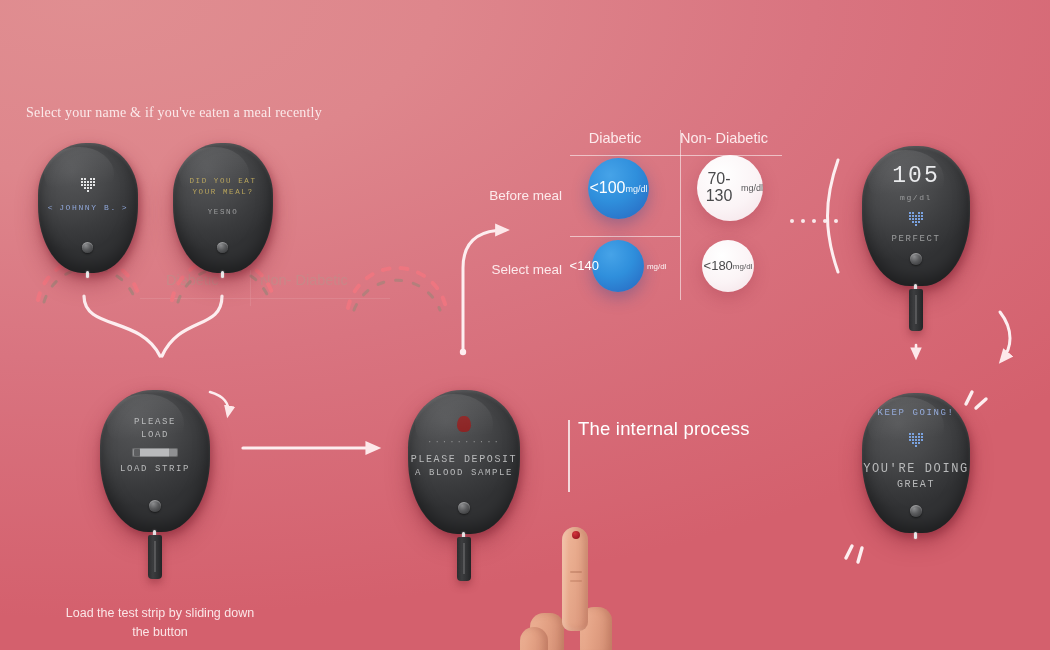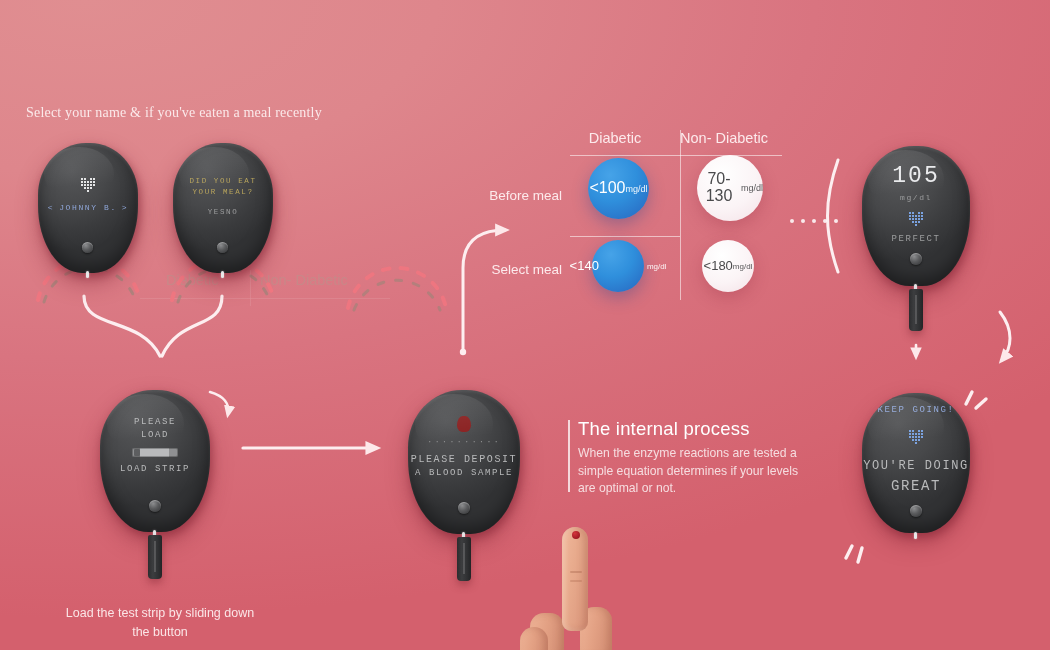--- a/index.html
+++ b/index.html
@@ -424,31 +424,30 @@
                 <rect x="11" y="8" width="2" height="2"></rect>
               <rect x="14" y="8" width="2" height="2"></rect>
               <rect x="5" y="11" width="2" height="2"></rect>
                 <rect x="8" y="11" width="2" height="2"></rect>
               <rect x="11" y="11" width="2" height="2"></rect>
               <rect x="8" y="14" width="2" height="2"></rect>
             </g>
           </svg>
         </span>
         <div class="s-dim" style="font-size:12px;">YOU'RE DOING</div>
-        <div class="s-dim" style="font-size:14px;">GREAT</div>
+        <div class="s-dim" style="font-size:10px;">GREAT</div>
       </div>
       <div class="dev-btn" style="left:48px;top:112px;width:12px;height:12px;"></div>
     </div>
     <div class="dev-notch" style="left:52px;top:139px;height:7px;"></div>
   </div>
 
   <div class="abs proc">
     <div class="bar"></div>
     <h3>The internal process</h3>
-    <p>When the enzyme reactions are tested a simple equation determines if your levels are optimal or not.</p>
   </div>
 
   <div class="cap" style="left:65px;top:604px;width:190px;">Load the test strip by sliding down the button</div>
 
   <div class="hand">
     <div class="knuckle" style="left:10px;top:86px;width:34px;height:45px;"></div>
     <div class="knuckle" style="left:60px;top:80px;width:32px;height:50px;"></div>
     <div class="knuckle" style="left:0px;top:100px;width:28px;height:34px;"></div>
     <div class="finger"></div>
     <div class="drop"></div>

